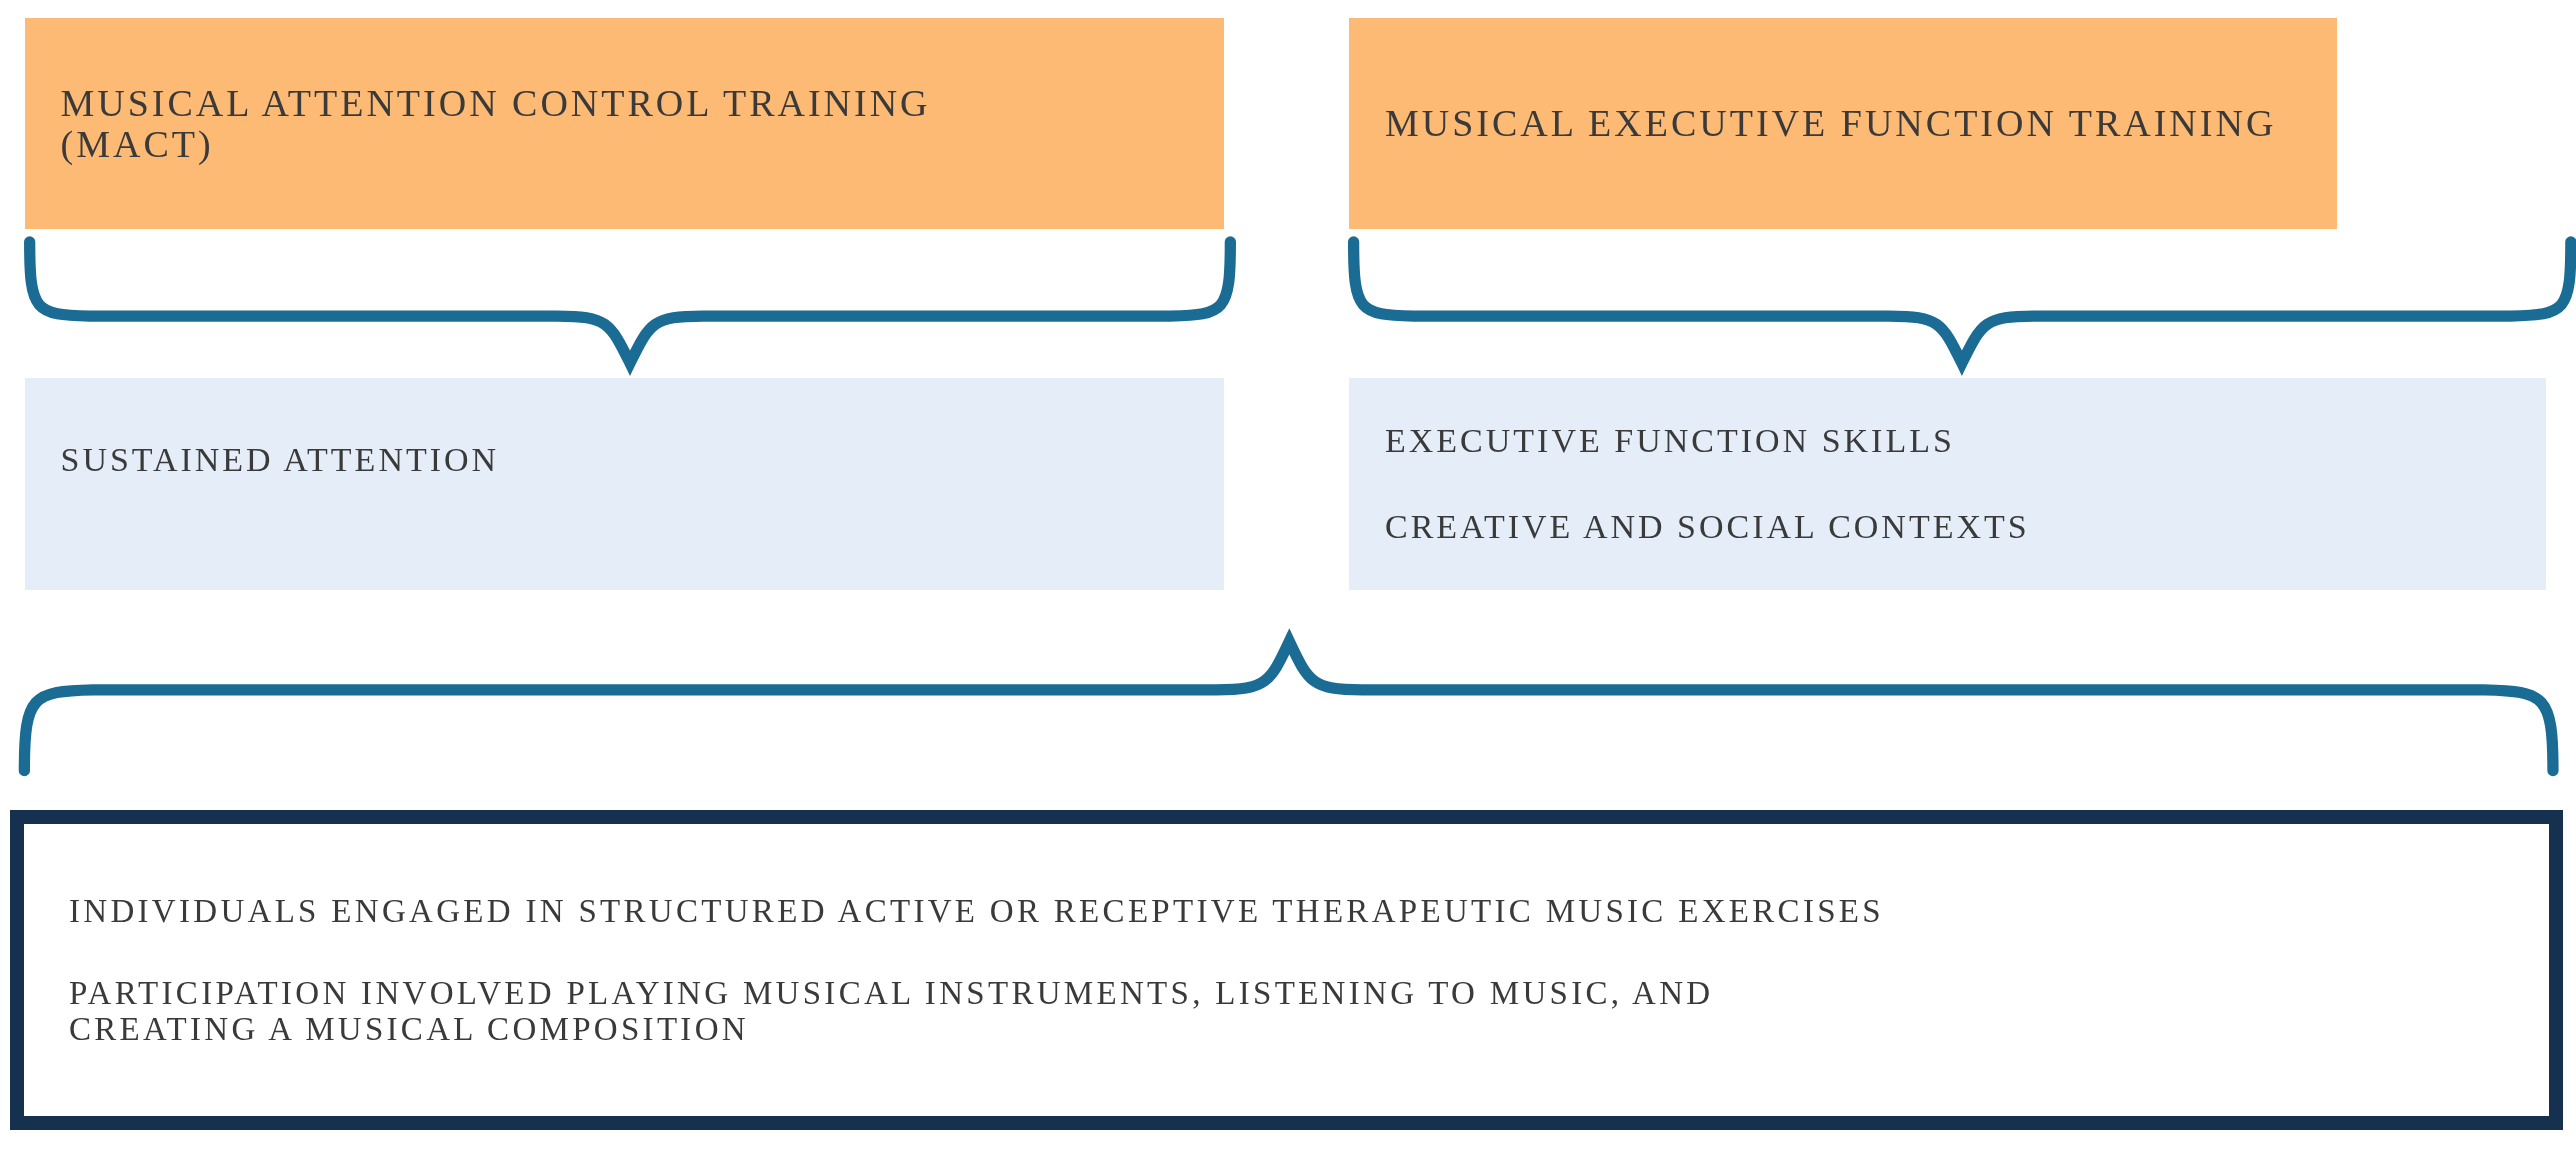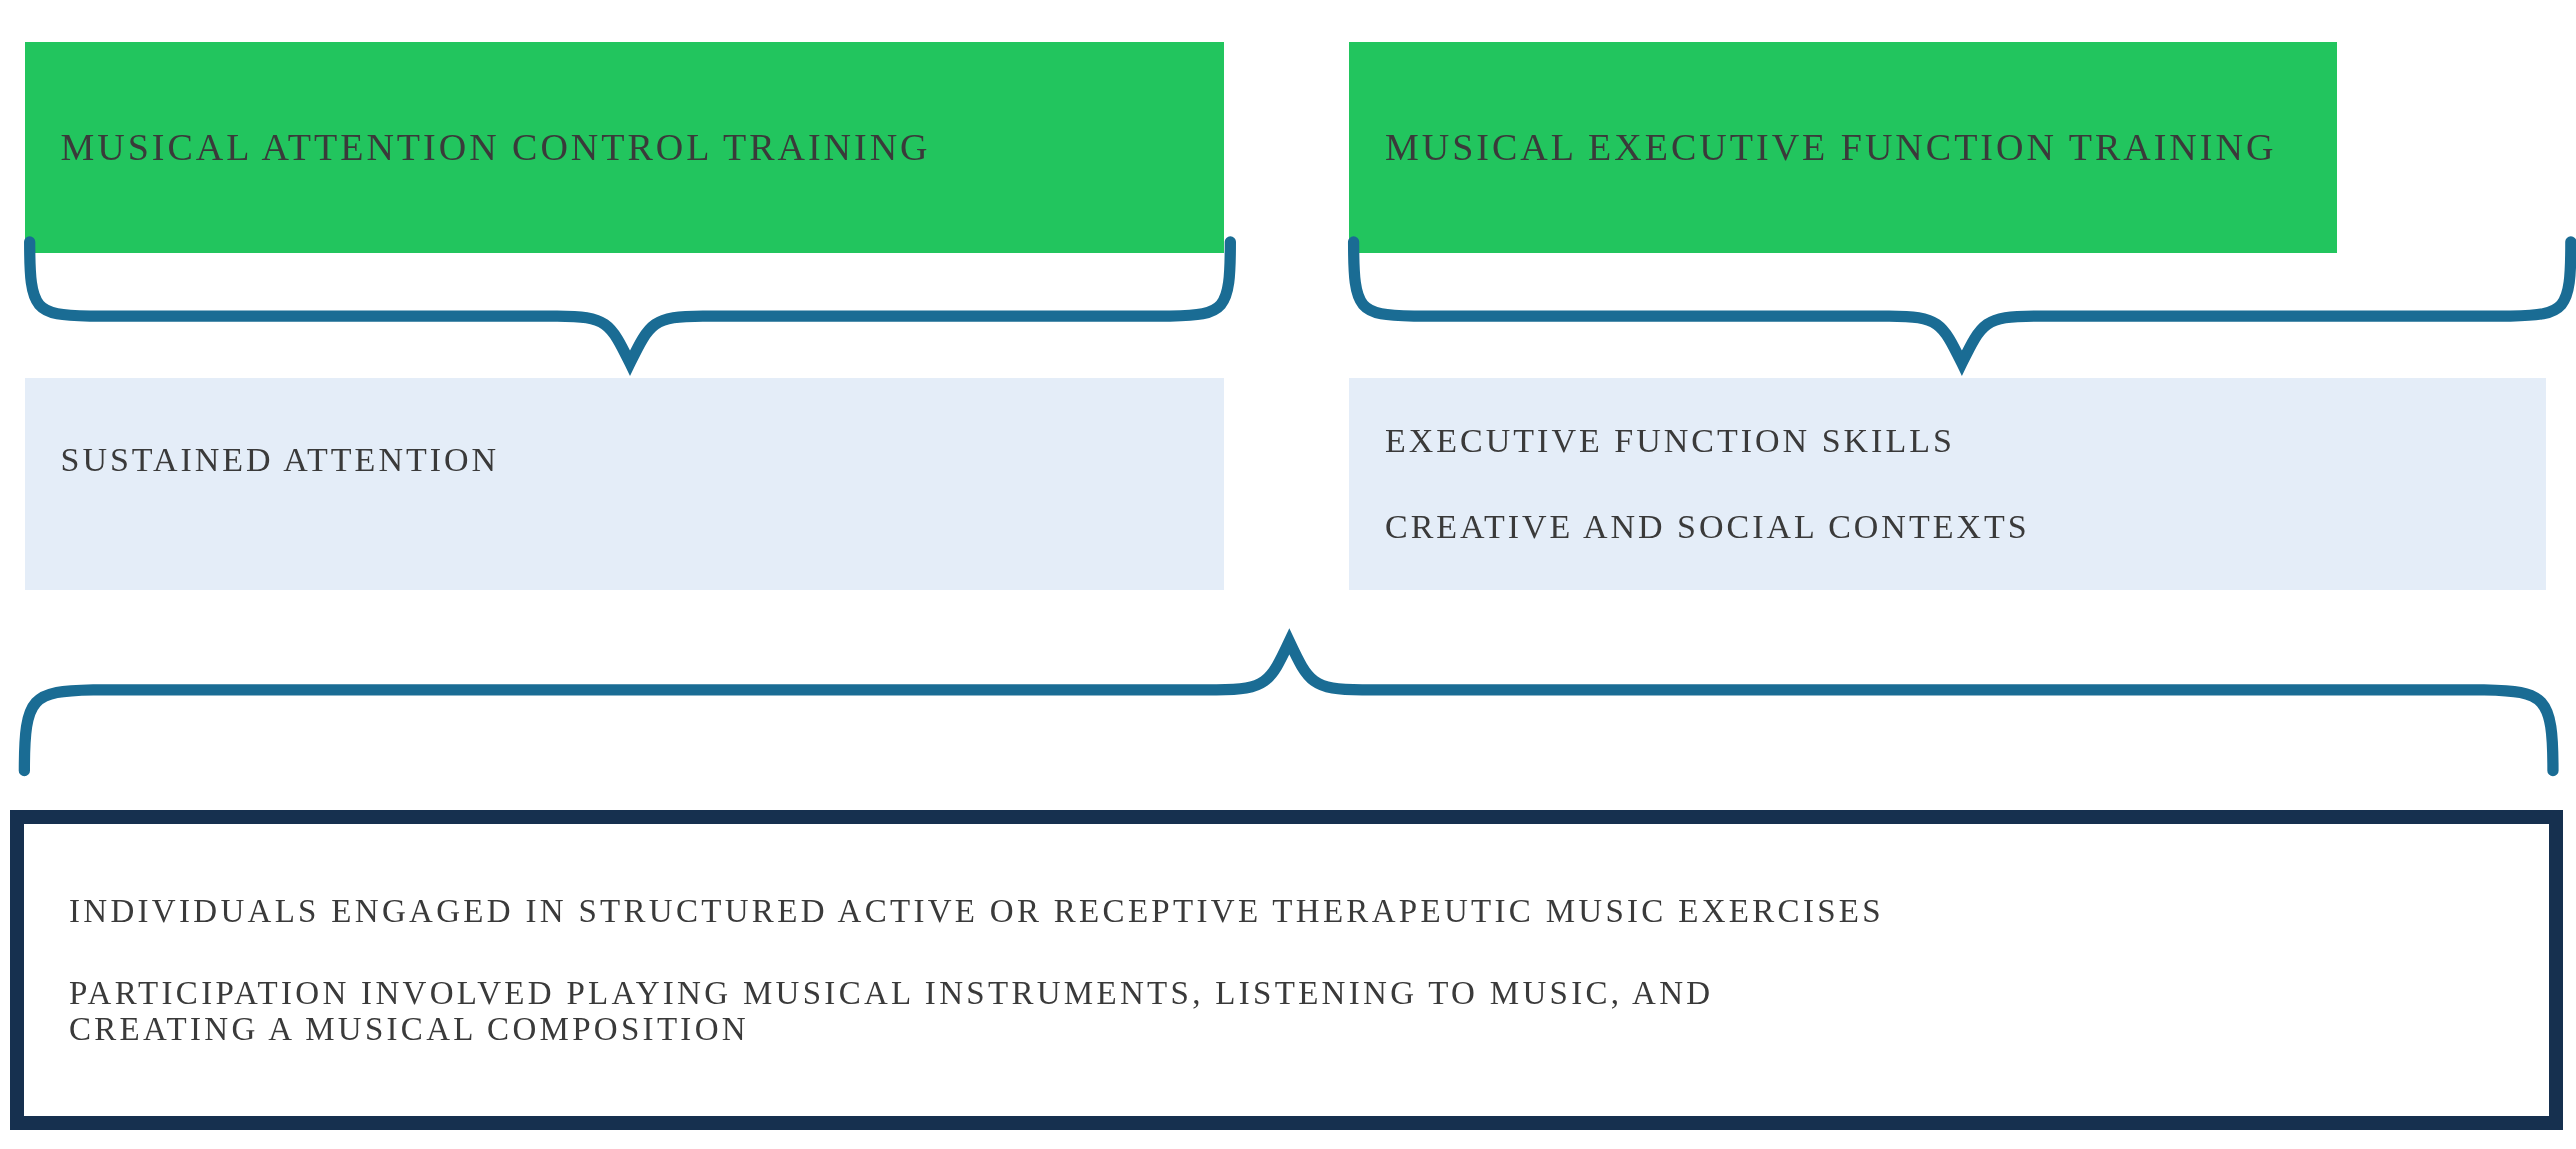--- a/index.html
+++ b/index.html
@@ -29,25 +29,24 @@
   .node .line {
     font-family: "Liberation Serif", "DejaVu Serif", serif;
     color: #3a3a3a;
     text-transform: uppercase;
     letter-spacing: 3px;
     white-space: nowrap;
   }
 
   
   .tier1 {
-    background: #22c55e;
+    background: #fdba74;
     top: 18px;
     height: 211px;
     padding-left: 36px;
-    margin-top: 24px;
   }
   .tier1 .line {
     font-size: 38px;
     line-height: 41px;
   }
   #node-mact { left: 24.5px;   width: 1199px; }
   #node-meft { left: 1349px; width: 988px; }
 
   
   .tier2 {
@@ -93,20 +92,21 @@
     pointer-events: none;
   }
 </style>
 </head>
 <body>
 
 <div id="canvas">
 
   <div class="node tier1" id="node-mact">
     <div class="line">MUSICAL ATTENTION CONTROL TRAINING</div>
+    <div class="line">(MACT)</div>
   </div>
 
   <div class="node tier1" id="node-meft">
     <div class="line">MUSICAL EXECUTIVE FUNCTION TRAINING</div>
   </div>
 
   <div class="node tier2" id="node-attention">
     <div class="line first">SUSTAINED ATTENTION</div>
   </div>
 

